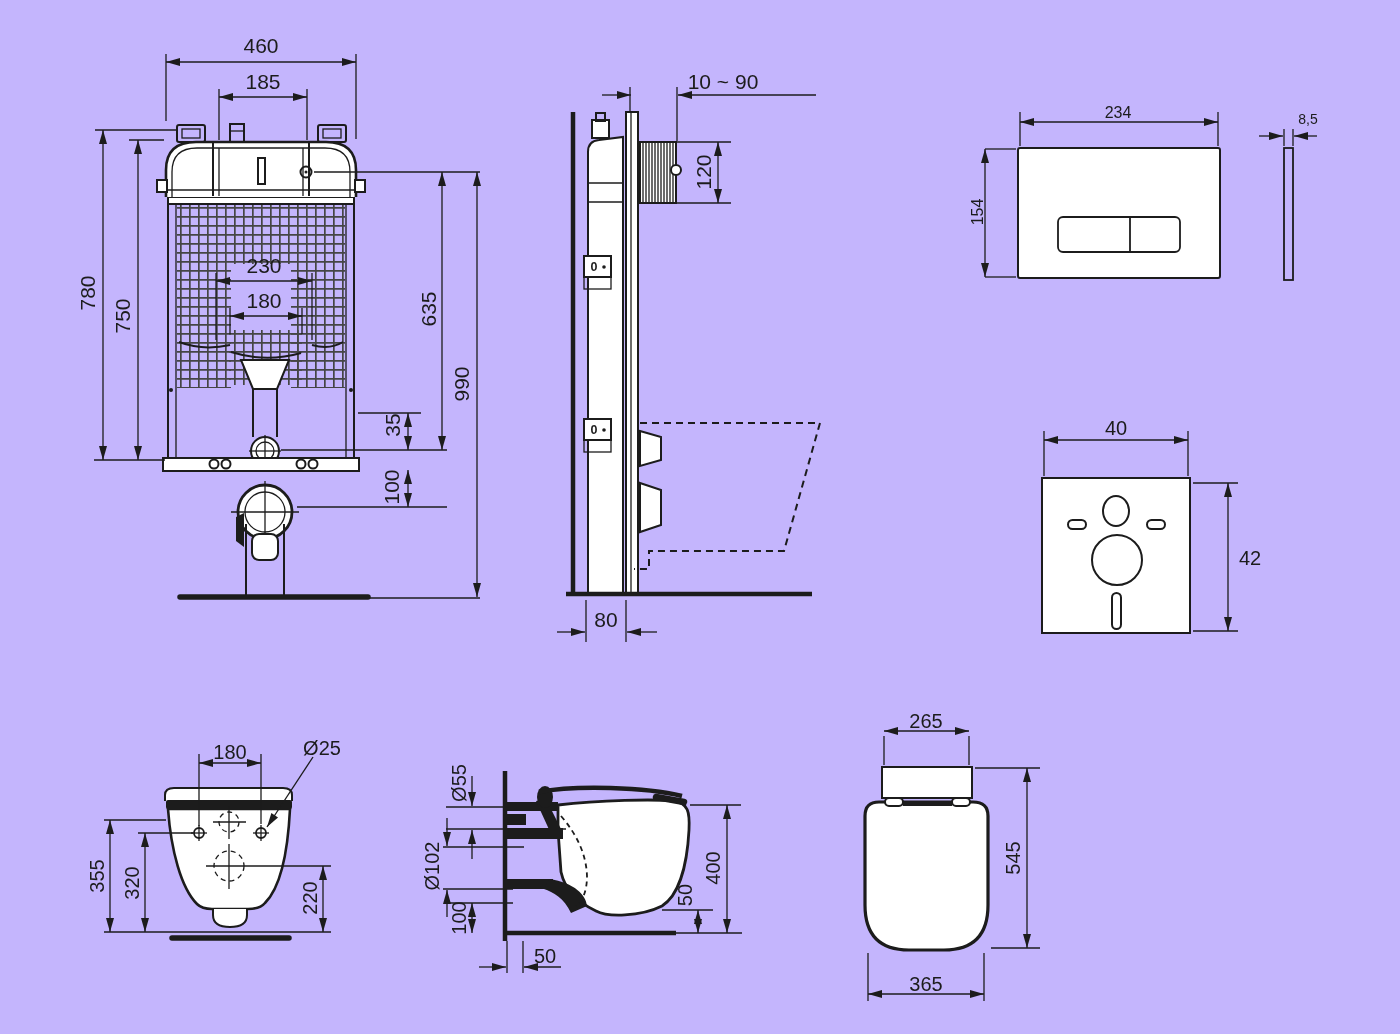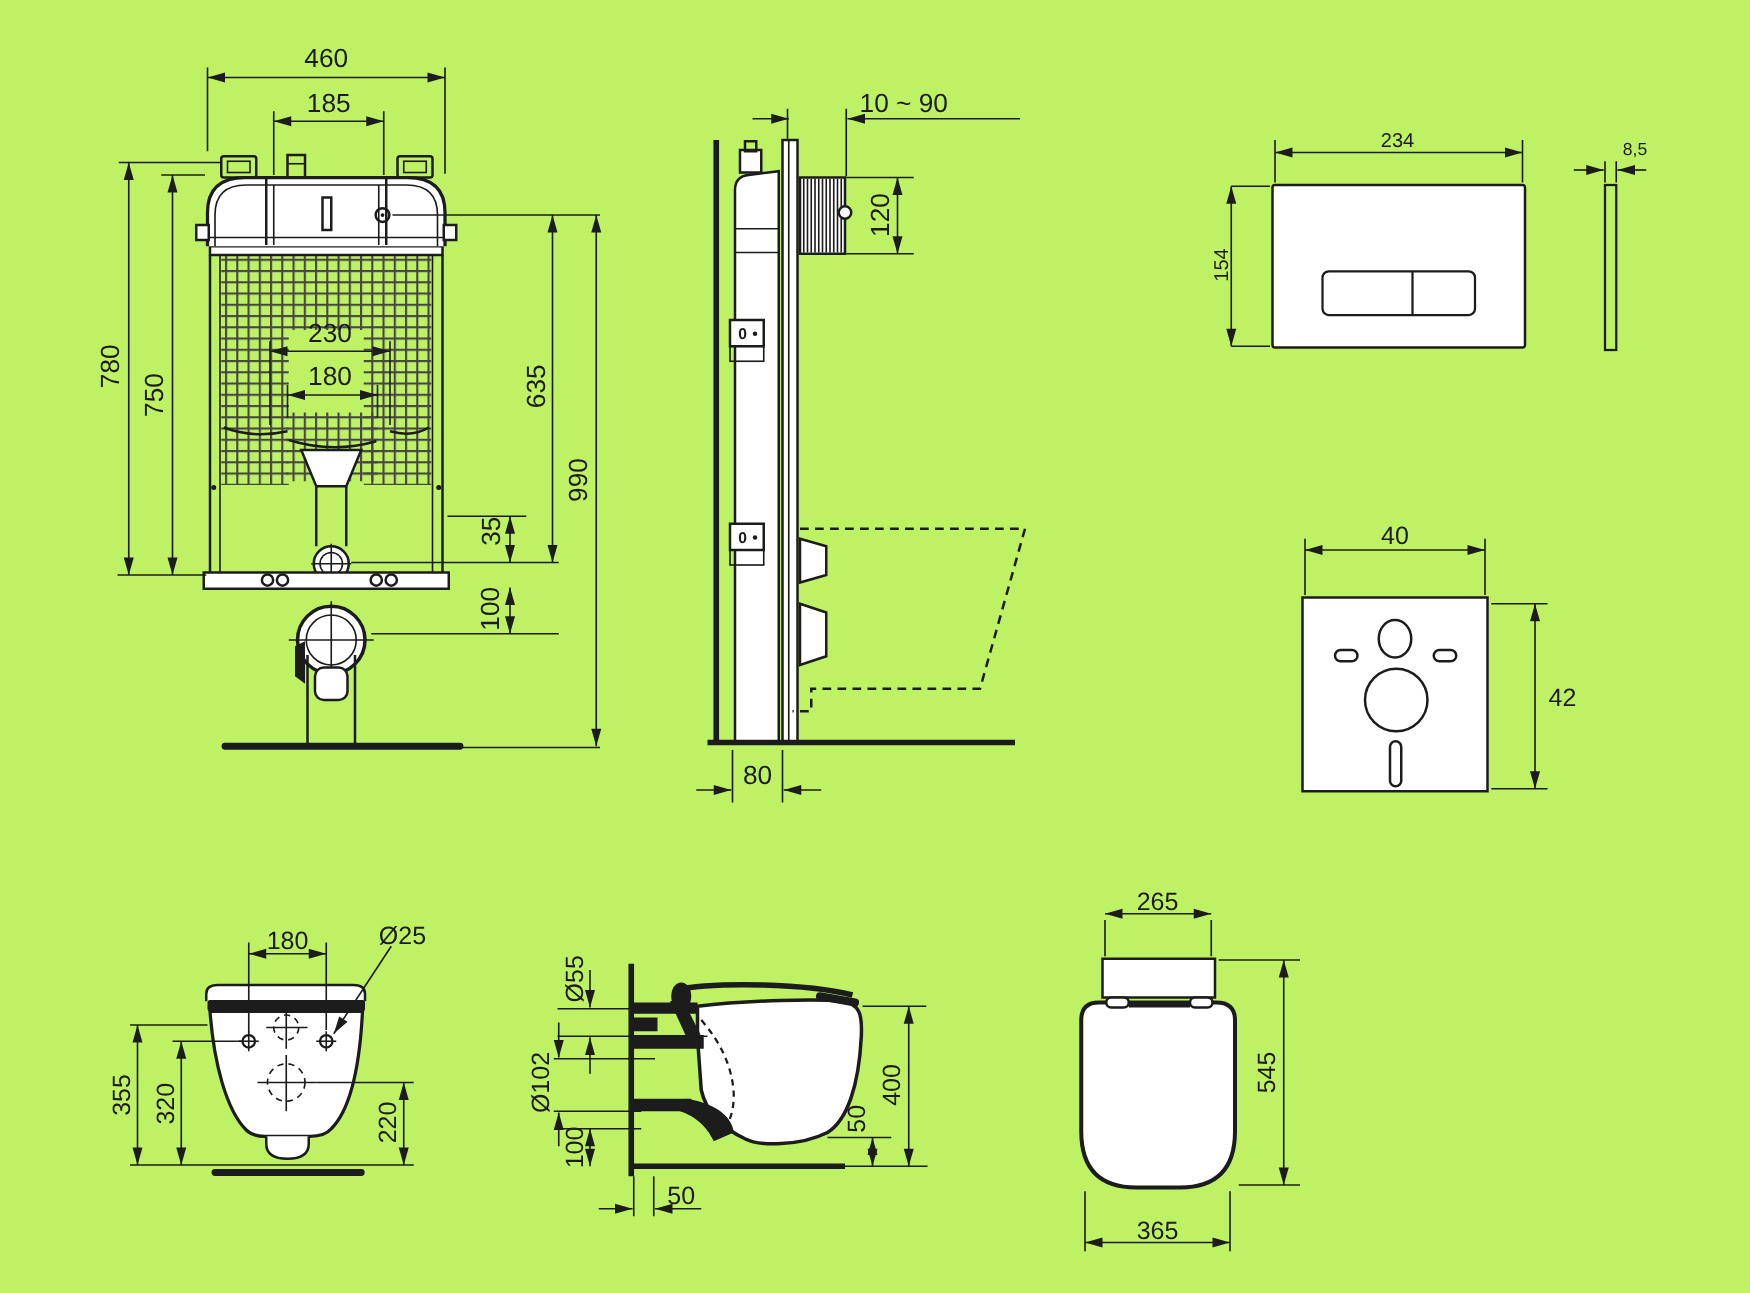--- a/index.html
+++ b/index.html
@@ -1,16 +1,16 @@
 <!DOCTYPE html>
 <html><head>
 <meta charset="utf-8">
 <style>
   html,body{margin:0;padding:0;background:#ffffff;}
-  .canvas{position:relative;width:1400px;height:1034px;background:#bef264;overflow:hidden;}
+  .canvas{position:relative;width:1400px;height:1034px;background:#c4b5fd;overflow:hidden;}
   svg{display:block;}
   svg text{font-family:"Liberation Sans","DejaVu Sans",sans-serif;fill:#1c1c1c;}
   .t21{font-size:21px;}
   .t20{font-size:20px;}
   .t16{font-size:16px;}
   .t14{font-size:14px;}
   .t12{font-size:12.5px;font-weight:bold;}
   .s1{stroke:#1c1c1c;stroke-width:1.3;fill:none;}
   .s18{stroke:#1c1c1c;stroke-width:1.8;fill:none;}
   .s2{stroke:#1c1c1c;stroke-width:2;fill:none;}

